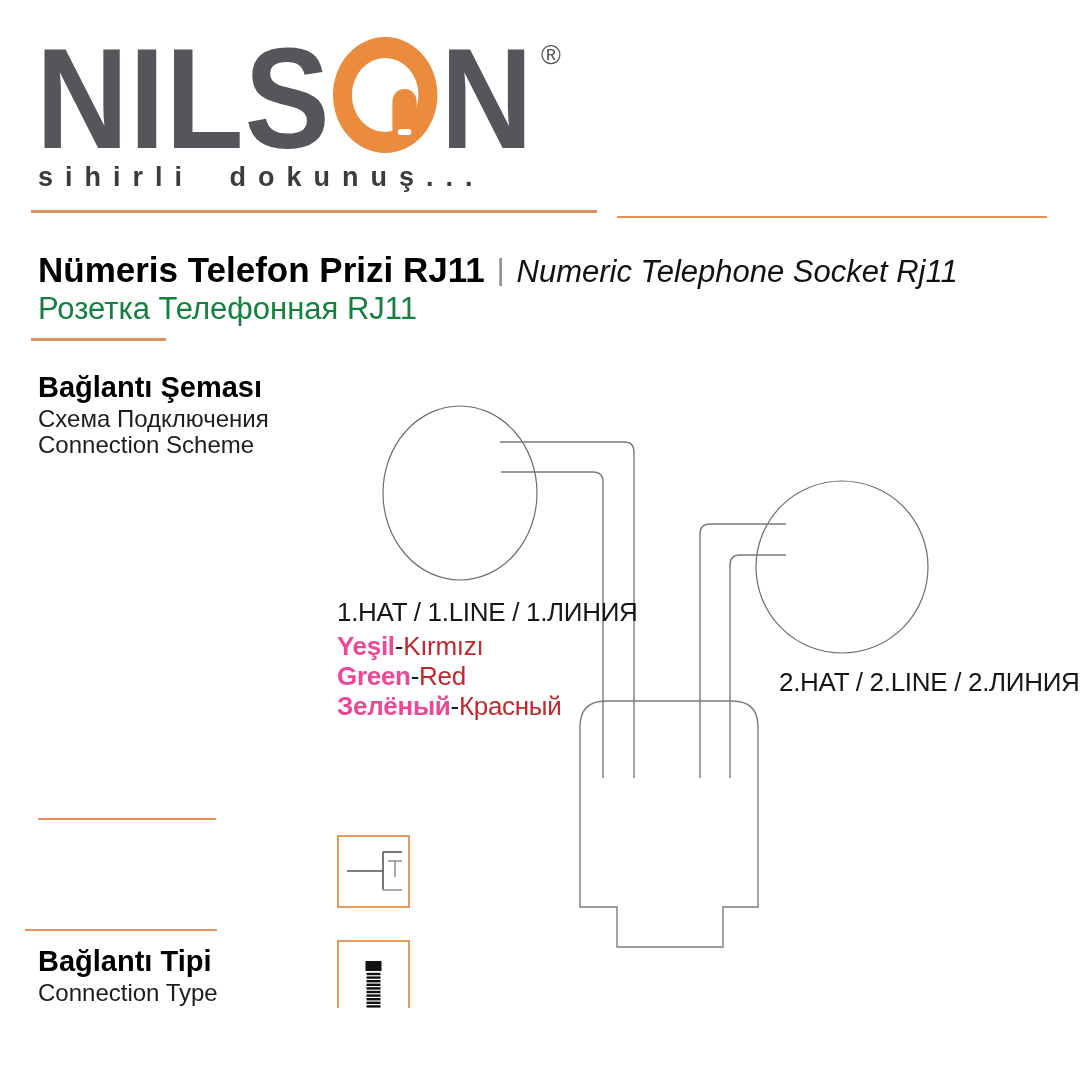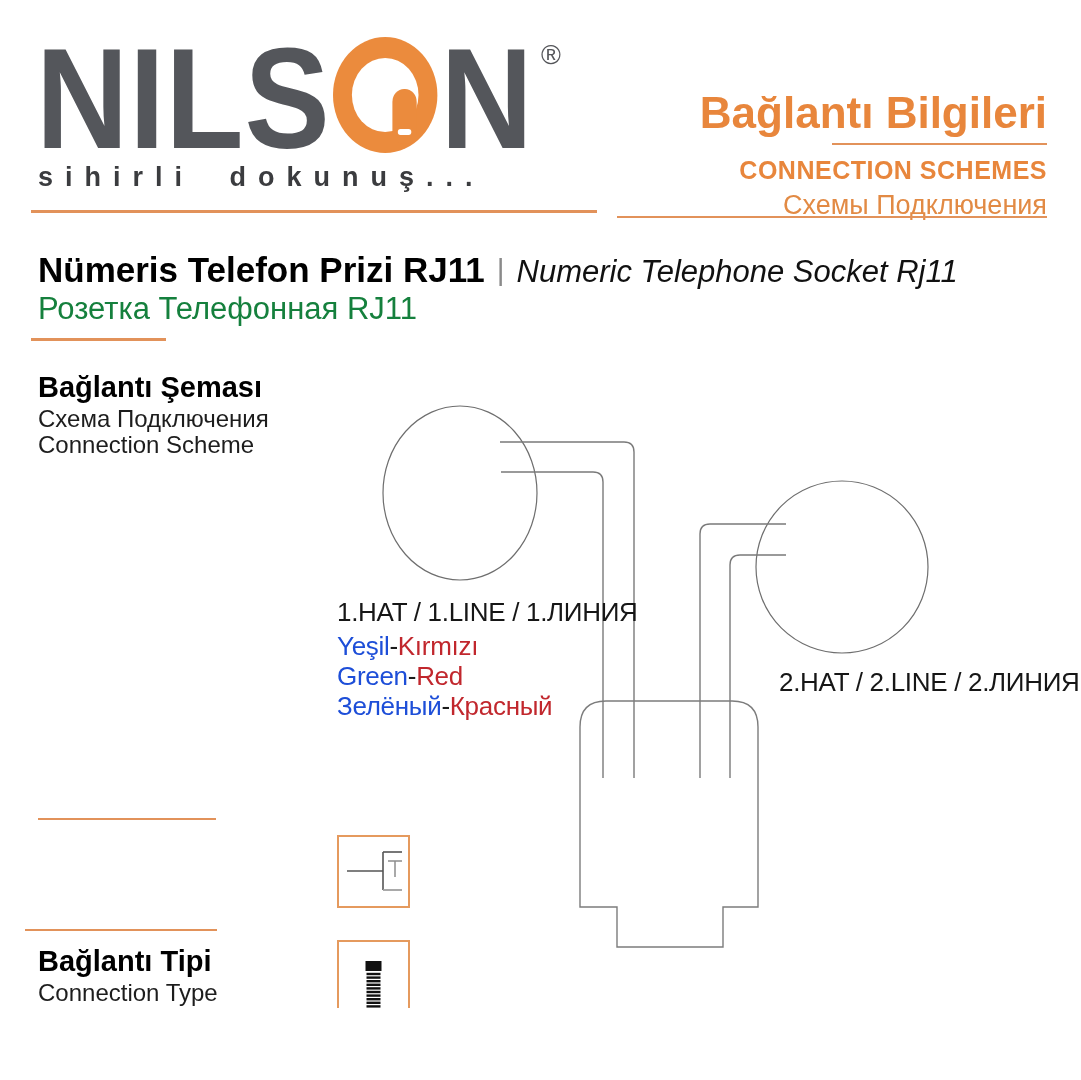--- a/index.html
+++ b/index.html
@@ -67,21 +67,21 @@
   .type-block{left:38px;top:946px;}
 
   
   svg.diagram{left:0;top:0;}
   .lbl-title{font-size:26px;color:#161616;white-space:nowrap;letter-spacing:-0.3px;}
   .lbl1{left:337px;top:597px;}
   .lbl2{left:779px;top:667px;}
   .clr-block{line-height:30px;font-size:26px;white-space:nowrap;letter-spacing:-0.3px;}
   .clr1{left:337px;top:631px;}
   .clr2{left:779px;top:699px;}
-  .c-green{color:#1d4ed8;}
+  .c-green{color:#ec4899;font-weight:bold;}
   .c-red{color:#c1272d;}
   .c-yellow{color:#e9953f;}
   .c-black{color:#1b1b1b;}
 
   
   .icon-box{
     width:73px;height:73px;border:2px solid #e59a5e;background:#fff;box-sizing:border-box;
   }
   .box-symbol{left:337px;top:835px;}
   .box-type{left:337px;top:940px;}
@@ -95,26 +95,20 @@
 <div class="page">
 
   <div class="logo-row"><span>NILS</span><span class="o-icon"><span class="o-white">
           <span class="o-switch">
             <span class="o-dash"></span>
           </span>
         </span></span><span>N</span></div>
   <div class="abs reg-mark">®</div>
   <div class="abs tagline">sihirli dokunuş...</div>
 
-  <div class="abs hdr">
-    <div class="hdr-title">Bağlantı Bilgileri</div>
-    <div class="hdr-underline"></div>
-    <div class="hdr-en">CONNECTION SCHEMES</div>
-    <div class="hdr-ru">Схемы Подключения</div>
-  </div>
 
   <div class="abs rule rule-logo"></div>
   <div class="abs rule rule-hdr"></div>
 
   <div class="abs product">
     <span class="pt-tr">Nümeris Telefon Prizi RJ11</span><span class="pt-sep">|</span><span class="pt-en">Numeric Telephone Socket Rj11</span>
   </div>
   <div class="abs pt-ru">Розетка Телефонная RJ11</div>
   <div class="abs rule rule-title"></div>
 

